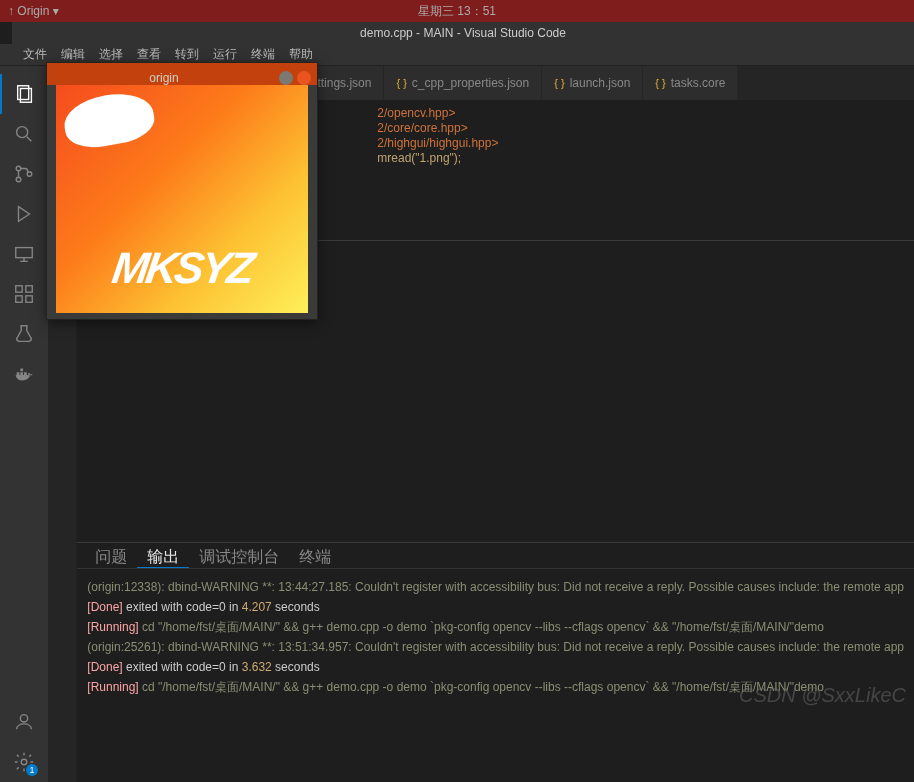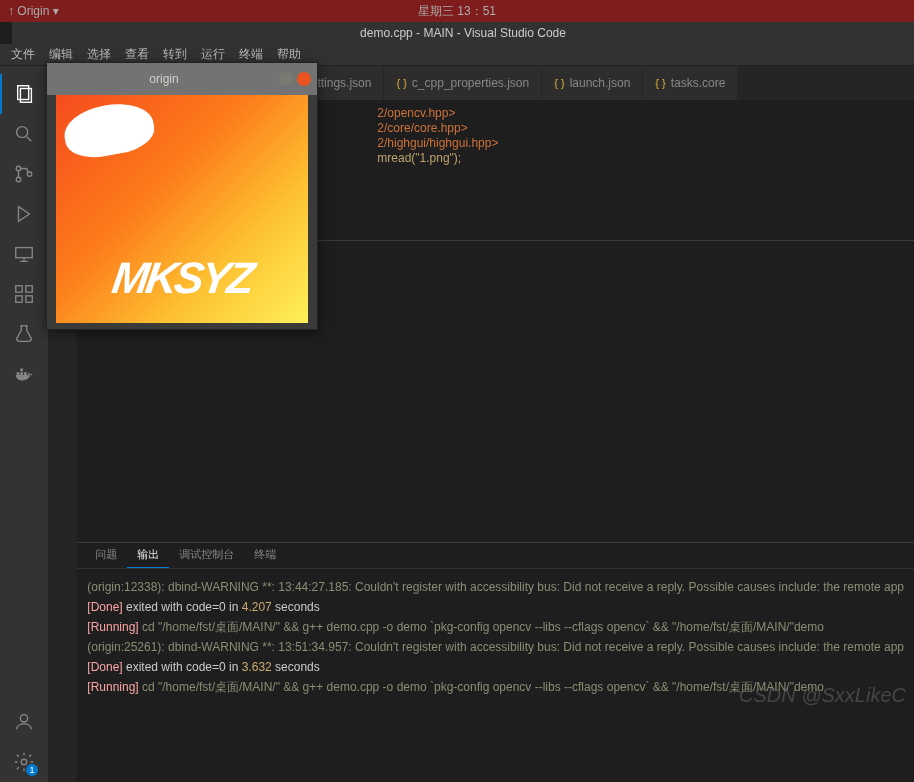--- a/index.html
+++ b/index.html
@@ -1,21 +1,21 @@
 <!DOCTYPE html>
 <html><head>
 <meta charset="utf-8">
 <style>
 * { margin:0; padding:0; box-sizing:border-box; font-family:"Segoe UI",Arial,sans-serif; font-size:12px; }
 body { width:914px; height:782px; background:#1e1e1e; color:#ccc; overflow:hidden; position:relative; }
 .top-bar { height:22px; background:#7f1d1d; display:flex; align-items:center; padding:0 8px; color:#aaa; }
 .top-bar .left { flex:1; }
 .top-bar .center { position:absolute; left:50%; transform:translateX(-50%); }
 .title-row { height:22px; background:#323233; display:flex; align-items:center; justify-content:center; color:#ccc; font-size:12px;margin-left:12px; }
-.menu-bar { height:22px; background:#323233; display:flex; align-items:center; padding:0 4px; border-bottom:1px solid #222; }
+.menu-bar { height:22px; background:#323233; display:flex; align-items:center; padding:0 16px; border-bottom:1px solid #222; }
 .menu-bar span { padding:0 7px; color:#bbb; cursor:pointer; }
 .main { display:flex; height:calc(100% - 66px); }
 .activity-bar { width:48px; background:#333333; display:flex; flex-direction:column; align-items:center; padding-top:8px; }
 .activity-bar .ab { width:48px; height:40px; display:flex; align-items:center; justify-content:center; color:#858585; cursor:pointer; }
 .activity-bar .ab.active { color:#fff; border-left:2px solid #007acc; }
 .activity-bar .spacer { flex:1; }
 .activity-bar .badge { position:relative; }
 .activity-bar .badge::after { content:'1'; position:absolute; bottom:6px; right:10px; background:#007acc; color:#fff; border-radius:8px; font-size:9px; width:12px; height:12px; line-height:12px; text-align:center; }
 .side-panel { width:130px; background:#252526; border-right:1px solid #222; }
 .side-panel .hdr { padding:6px 8px; font-size:10px; color:#888; display:flex; align-items:center; }
@@ -25,29 +25,29 @@
 .tabs .tab .ic { color:#e0b136; margin-right:5px; font-size:11px; }
 .code { flex:0 0 140px; padding:6px 0 6px 300px; font-family:Consolas,monospace; font-size:13px; line-height:15px; color:#888; position:relative; }
 .code .ln { white-space:pre; }
 .c1 { color:#ce723b; }
 .c2 { color:#4a9cd6; }
 .c3 { color:#bfa36f; }
 .c4 { color:#8cb5cb; }
 .blank { flex:1; background:#1e1e1e; border-top:1px solid #3a3a3a; }
 .panel { height:240px; background:#1e1e1e; border-top:1px solid #3a3a3a; display:flex; flex-direction:column; }
 .panel-tabs { display:flex; padding:0 8px; height:26px; border-bottom:1px solid #333; }
-.panel-tabs span { padding:4px 10px; color:#888; cursor:pointer; font-size:11px; }
+.panel-tabs span { padding:4px 10px; color:#888; cursor:pointer; font-size:16px; }
 .panel-tabs span.active { color:#e6e6e6; border-bottom:1px solid #007acc; }
 .terminal { flex:1; padding:8px 10px; font-family:Consolas,monospace; font-size:11px; line-height:20px; overflow:hidden; }
 .terminal .tl { white-space:nowrap; }
 .tg { color:#8a8e73; }
 .tc { color:#fca5a5; }
 .tnum { color:#cdaa71; }
 .origin-win { position:absolute; top:62px; left:46px; width:272px; background:#3a3a38; border:1px solid #222; box-shadow:0 3px 12px rgba(0,0,0,0.5); }
-.origin-win .owh { height:22px; background:#737373; display:flex; align-items:center; padding:16px 6px; }
+.origin-win .owh { height:22px; background:#c2410c; display:flex; align-items:flex-start; padding:8px 6px; }
 .origin-win .owh .ti { flex:1; text-align:center; color:#d0d0c8; font-size:12px; }
 .origin-win .owh .cc { width:14px; height:14px; border-radius:7px; margin-left:4px; }
 .origin-win .img { width:252px; height:228px; margin:0 auto 6px; background:linear-gradient(135deg,#f54c1e 0%,#fd7b1a 40%,#fdc132 70%,#fef05a 100%); position:relative; overflow:hidden; }
 .origin-win .img::before { content:''; position:absolute; top:10px; left:8px; width:90px; height:50px; background:#fff; border-radius:50% 50% 40% 40%; transform:rotate(-10deg); }
 .origin-win .img::after { content:'MKSYZ'; position:absolute; bottom:20px; left:0; right:0; text-align:center; font-size:44px; font-weight:900; font-style:italic; color:#fff; letter-spacing:-3px; transform:skewX(-8deg); }
 .watermark { position:absolute; right:8px; bottom:75px; color:#666; font-size:20px; font-style:italic; opacity:.55; pointer-events:none; }
 svg { width:22px; height:22px; }
 </style>
 </head>
 <body>

